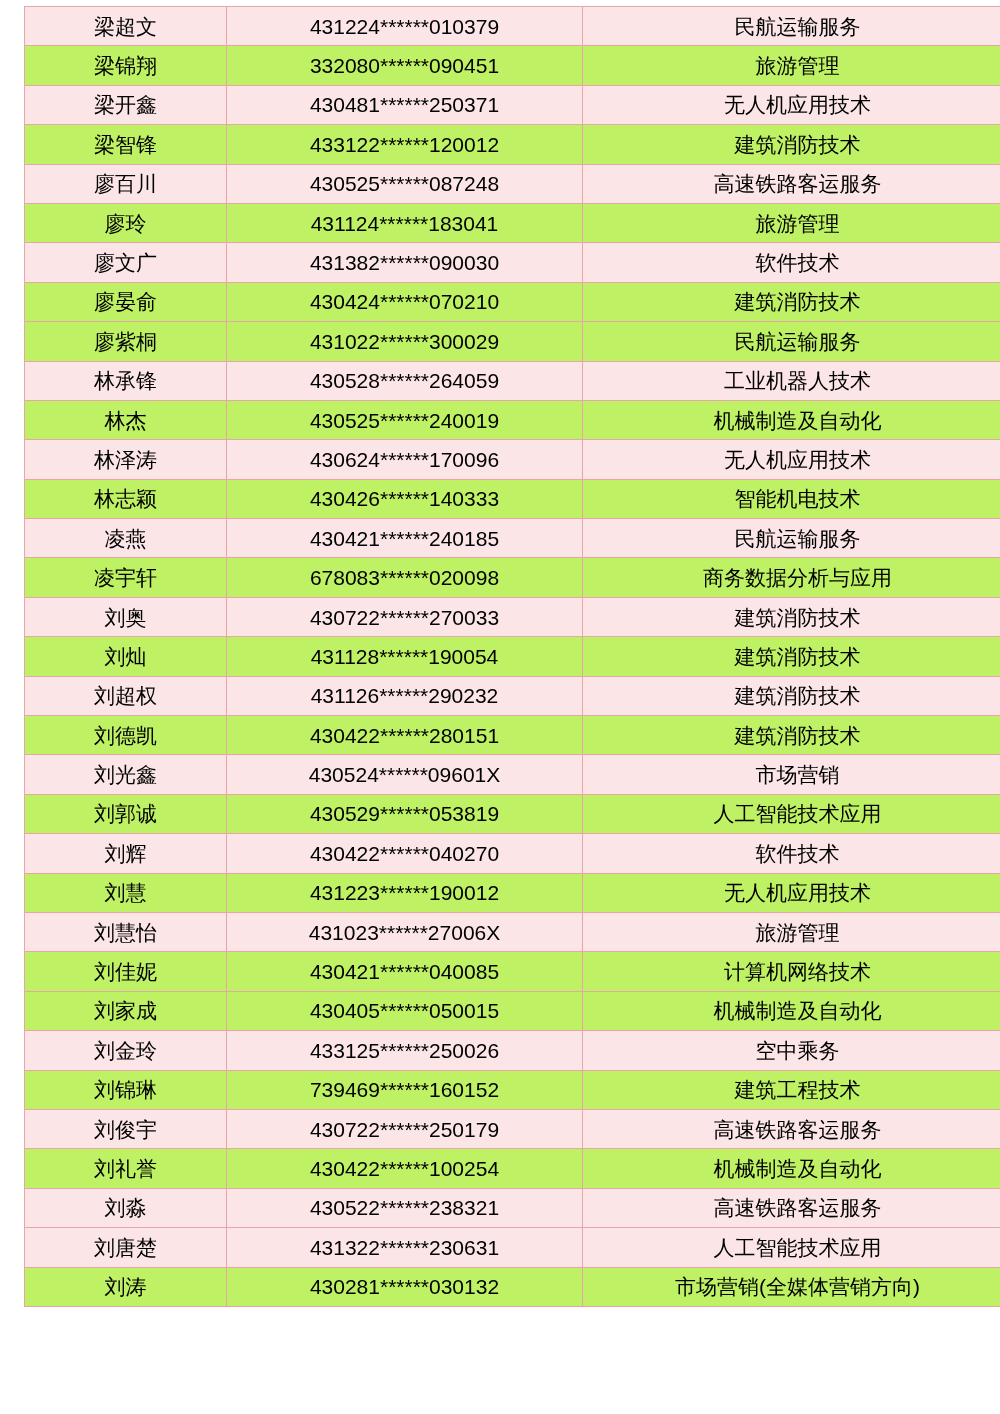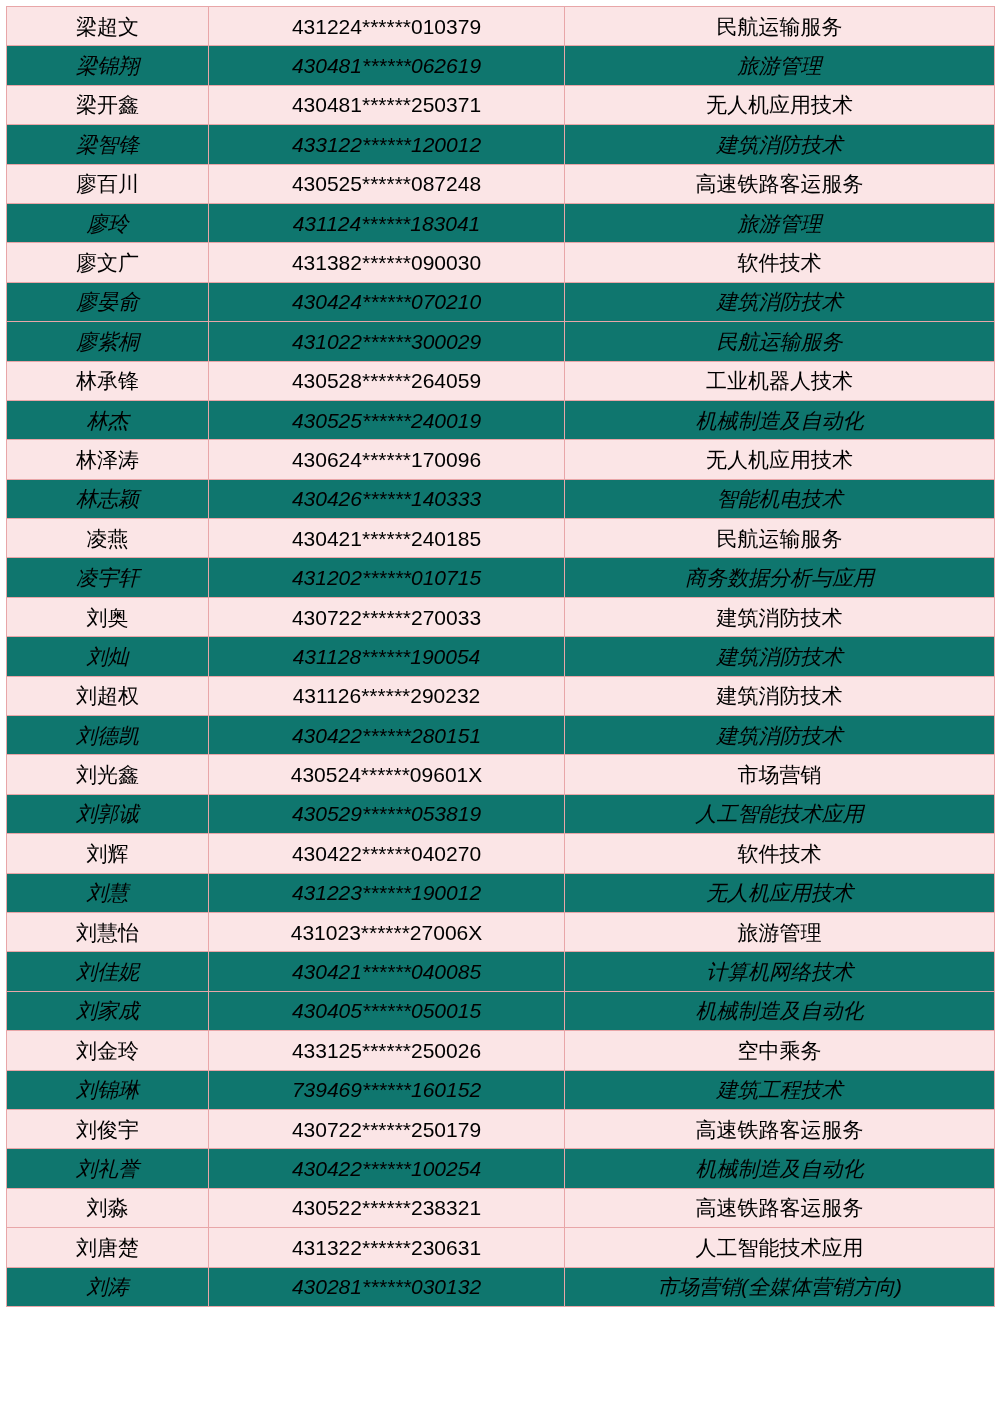--- a/index.html
+++ b/index.html
@@ -9,21 +9,21 @@
   }
   body {
     width: 1000px;
     height: 1414px;
     font-family: "Liberation Sans", "DejaVu Sans", sans-serif;
   }
   .sheet {
     width: 1000px;
     height: 1414px;
     box-sizing: border-box;
-    padding: 6px 6px 6px 6px;
+    padding: 6px 6px 6px 24px;
   }
   table.roster {
     border-collapse: collapse;
     table-layout: fixed;
     width: 988px;
     margin: 0 auto;
   }
   table.roster col.c-name  { width: 202px; }
   table.roster col.c-id    { width: 356px; }
   table.roster col.c-major { width: 430px; }
@@ -36,22 +36,21 @@
     color: #000000;
     line-height: 1.1;
     padding: 0 2px;
     white-space: nowrap;
     overflow: hidden;
   }
   tr.odd td {
     background: #fbe5e6;
   }
   tr.even td {
-    background: #0f766e;
-    font-style: italic;
+    background: #bef264;
   }
   td.cell-id {
     letter-spacing: 0px;
   }
 </style>
 </head>
 <body>
 
 <div class="sheet">
   <table class="roster">
@@ -61,21 +60,21 @@
       <col class="c-major">
     </colgroup>
     <tbody>
         <tr class="odd">
           <td class="cell-name">梁超文</td>
           <td class="cell-id">431224******010379</td>
           <td class="cell-major">民航运输服务</td>
         </tr>
         <tr class="even">
           <td class="cell-name">梁锦翔</td>
-          <td class="cell-id">430481******062619</td>
+          <td class="cell-id">332080******090451</td>
           <td class="cell-major">旅游管理</td>
         </tr>
         <tr class="odd">
           <td class="cell-name">梁开鑫</td>
           <td class="cell-id">430481******250371</td>
           <td class="cell-major">无人机应用技术</td>
         </tr>
         <tr class="even">
           <td class="cell-name">梁智锋</td>
           <td class="cell-id">433122******120012</td>
@@ -126,21 +125,21 @@
           <td class="cell-id">430426******140333</td>
           <td class="cell-major">智能机电技术</td>
         </tr>
         <tr class="odd">
           <td class="cell-name">凌燕</td>
           <td class="cell-id">430421******240185</td>
           <td class="cell-major">民航运输服务</td>
         </tr>
         <tr class="even">
           <td class="cell-name">凌宇轩</td>
-          <td class="cell-id">431202******010715</td>
+          <td class="cell-id">678083******020098</td>
           <td class="cell-major">商务数据分析与应用</td>
         </tr>
         <tr class="odd">
           <td class="cell-name">刘奥</td>
           <td class="cell-id">430722******270033</td>
           <td class="cell-major">建筑消防技术</td>
         </tr>
         <tr class="even">
           <td class="cell-name">刘灿</td>
           <td class="cell-id">431128******190054</td>

